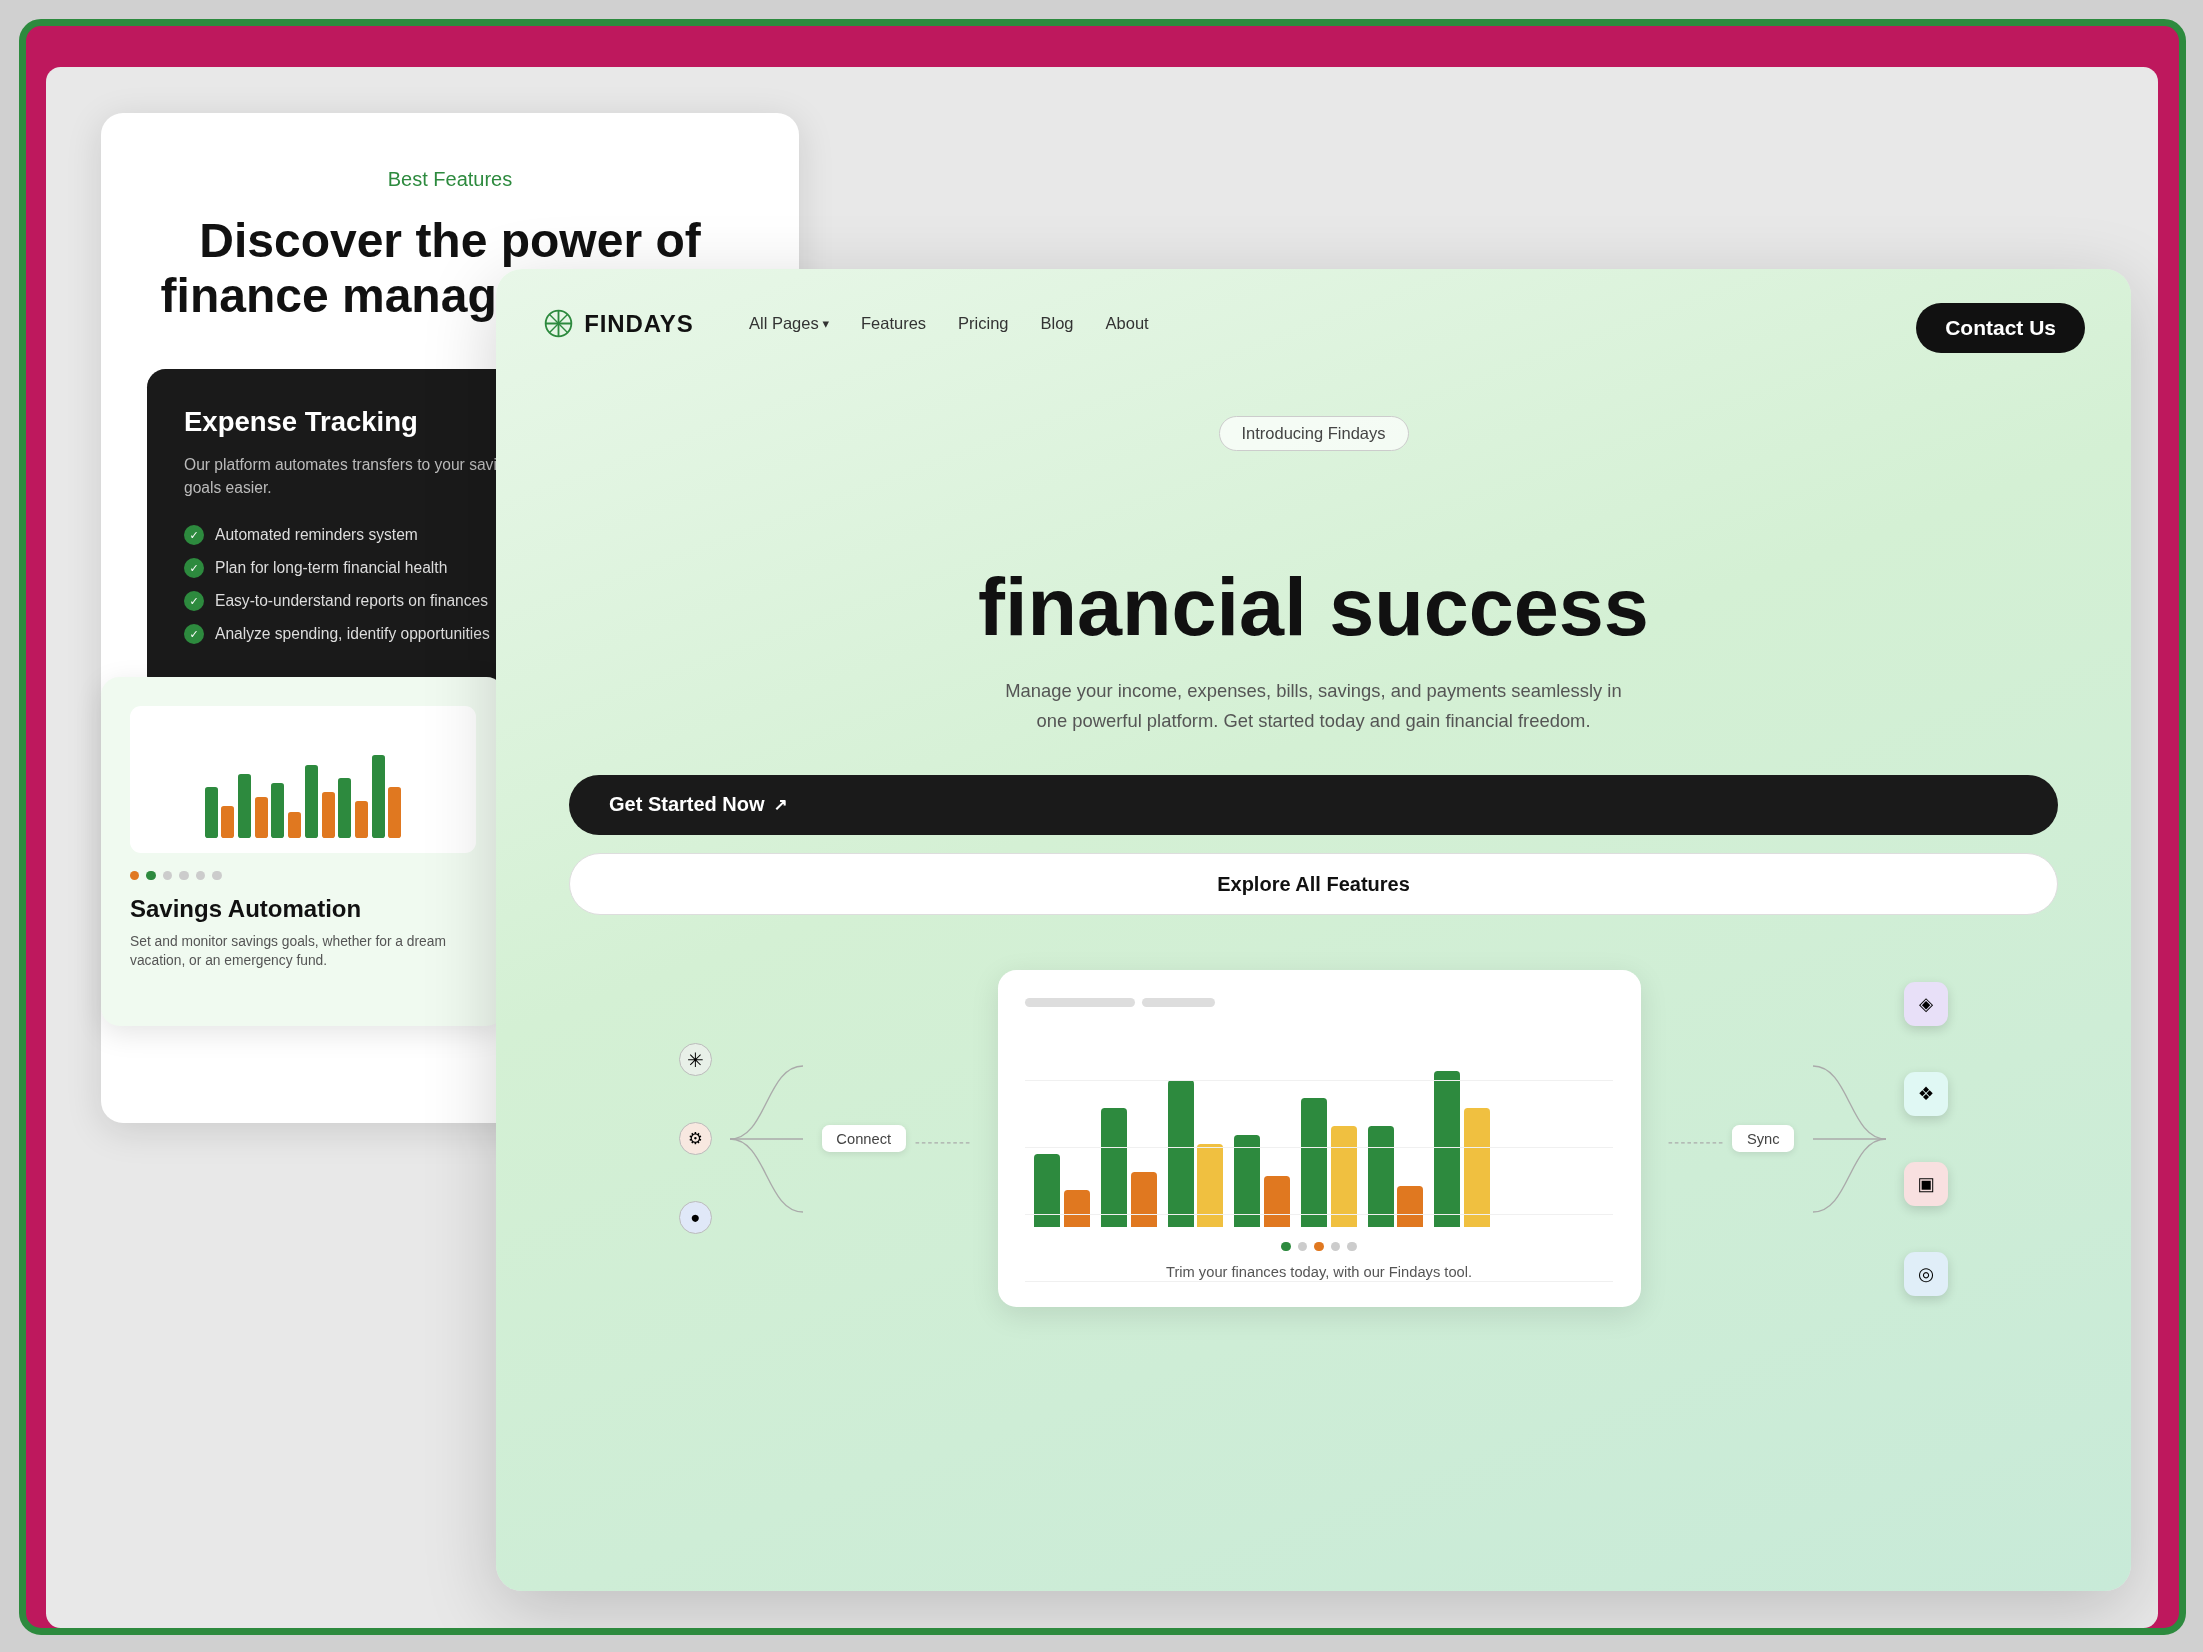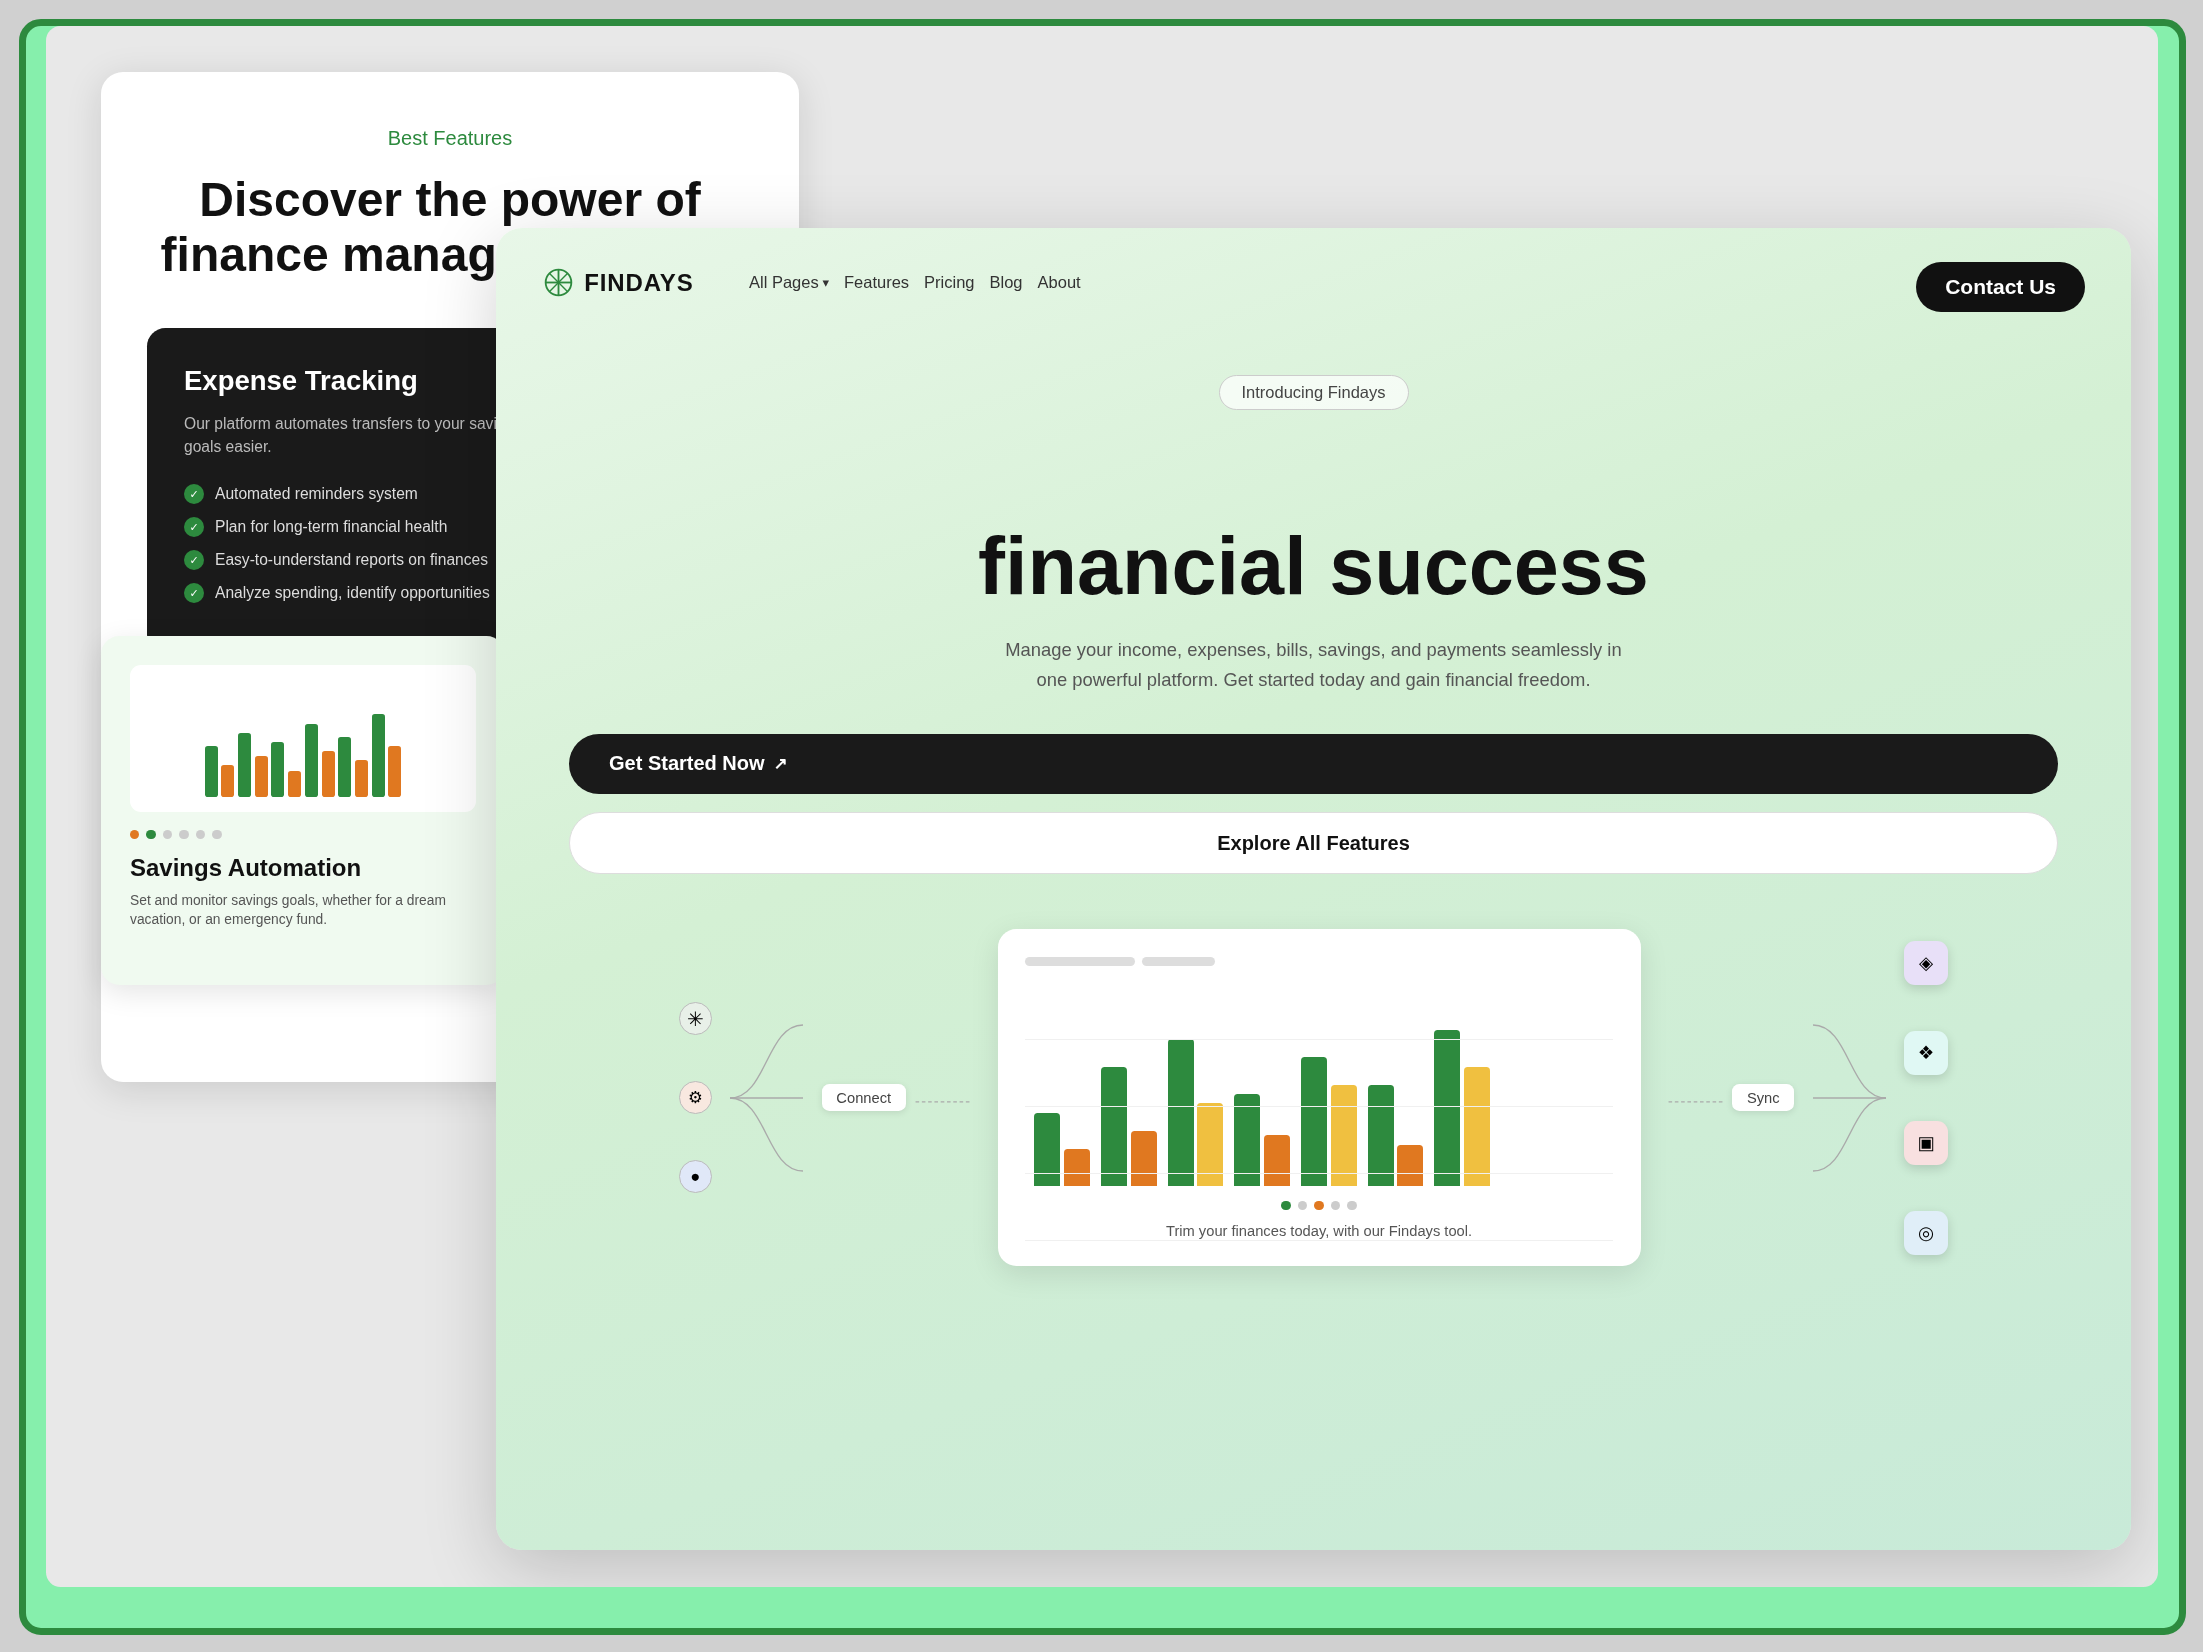--- a/index.html
+++ b/index.html
@@ -9,26 +9,26 @@
       background: #d0d0d0;
       display: flex;
       align-items: center;
       justify-content: center;
       font-family: -apple-system, BlinkMacSystemFont, 'Segoe UI', sans-serif;
       overflow: hidden;
     }
     .outer-border {
       width: 2167px;
       height: 1616px;
-      background: #86efac;
+      background: #be185d;
       border-radius: 22px;
       border: 7.3px solid #2d8a3e;
       position: relative;
       display: flex;
-      align-items: flex-start;
+      align-items: flex-end;
       justify-content: center;
     }
     .main-canvas {
       width: 2112px;
       height: 1561px;
       background: #e8e8e8;
       border-radius: 14.7px;
       position: relative;
       overflow: hidden;
     }
@@ -207,21 +207,21 @@
     }
     .logo-text {
       font-size: 24px;
       font-weight: 800;
       color: #111;
       letter-spacing: 0.9px;
     }
     .nav-links {
       display: flex;
       align-items: center;
-      gap: 15px;
+      gap: 32px;
       flex: 1;
     }
     .nav-link {
       font-size: 16.5px;
       color: #333;
       cursor: pointer;
       display: flex;
       align-items: center;
       gap: 3.7px;
     }

